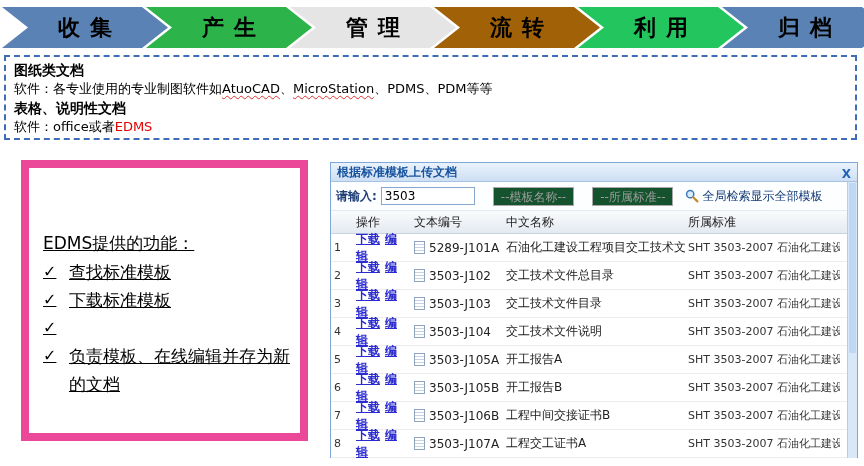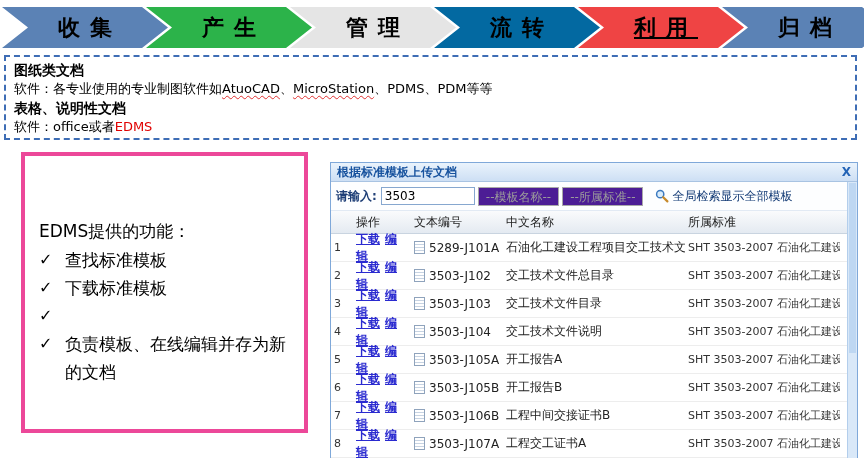--- a/index.html
+++ b/index.html
@@ -15,41 +15,41 @@
 
   
   .notebox{position:absolute;left:4px;top:55px;width:853px;height:85px;box-sizing:border-box;
            border:2px dashed #3E6DB5;padding:3px 8px;background:#fff;}
   .nb-title{font-size:14px;font-weight:bold;color:#000;line-height:20px;}
   .nb-body{font-size:13px;color:#000;line-height:18px;}
   .misspell{text-decoration:underline wavy #E03131;text-decoration-thickness:1px;text-underline-offset:2px;}
   .red{color:#E00000;}
 
   
-  .features{position:absolute;left:21px;top:152px;width:287px;height:281px;box-sizing:border-box;
-            border:4px solid #ec4899;background:#fff;}
+  .features{position:absolute;left:21px;top:160px;width:287px;height:281px;box-sizing:border-box;
+            border:8px solid #ec4899;background:#fff;text-decoration:underline;}
   .features-inner{margin:62px 8px 0 14px;font-size:17px;color:#000;}
   .f-title{line-height:26px;margin-bottom:2px;}
   .feat{display:flex;line-height:28px;}
   .check{width:26px;flex:0 0 auto;font-size:16px;color:#000;}
   .feat-text{flex:1;}
 
   
   .panel{position:absolute;left:330px;top:162px;width:528px;height:296px;box-sizing:border-box;
          border:1px solid #7FA8D9;background:#fff;}
   .titlebar{height:19px;background:linear-gradient(#EAF3FC,#CDDFF4);border-bottom:1px solid #A8C3E2;
-            display:flex;align-items:center;padding:0 6px;box-sizing:border-box;}
+            display:flex;align-items:flex-end;padding:0 6px;box-sizing:border-box;}
   .ptitle{flex:1;font-size:12px;font-weight:bold;color:#17529E;}
   .close{color:#2363B6;font-weight:bold;font-size:12px;cursor:pointer;}
   .searchbar{height:28px;display:flex;align-items:center;padding:0 5px;background:#FDFEFF;
              border-bottom:1px solid #E2EAF4;font-size:12px;}
   .s-label{color:#1F3F77;font-weight:bold;}
   .s-input{width:86px;height:16px;border:1px solid #86A7CF;font-size:12px;padding:0 3px;margin-left:4px;
            font-family:"DejaVu Sans","Liberation Sans",sans-serif;}
-  .ghost-btn{margin-left:3px;border:1px solid #A9A9A9;background:#4c1d95;color:#9B9B9B;font-size:12px;
+  .ghost-btn{margin-left:18px;border:1px solid #A9A9A9;background:#14532d;color:#9B9B9B;font-size:12px;
              padding:1px 7px;height:19px;box-sizing:border-box;font-family:inherit;}
   .mag{margin-left:12px;display:inline-flex;align-items:center;}
   .s-link{color:#123A75;margin-left:3px;cursor:pointer;}
   .s-link2{margin-left:0;}
 
   .thead{display:flex;height:22px;background:linear-gradient(#FAFBFC,#E4EAF1);
          border-bottom:1px solid #C9D4E0;font-size:12px;color:#222;align-items:center;}
   .thead>div{padding-left:3px;box-sizing:border-box;}
   .c-num{width:22px;flex:0 0 auto;}
   .c-op{width:58px;flex:0 0 auto;}
@@ -70,22 +70,22 @@
            border-left:1px solid #B3CEEC;}
   .vthumb{position:absolute;top:1px;left:1px;width:7px;height:170px;background:#BED7F2;}
 </style>
 </head>
 <body>
 
 <div class="flow">
     <div class="chev" style="background: rgb(91, 130, 181);">收集</div>
     <div class="chev" style="background: rgb(44, 179, 74);">产生</div>
     <div class="chev" style="background: #e5e5e5;">管理</div>
-    <div class="chev" style="background: #0369a1; text-align: right;">流转</div>
-    <div class="chev" style="background: #ef4444; text-decoration: underline;">利用</div>
+    <div class="chev" style="background: #a16207; text-align: right;">流转</div>
+    <div class="chev" style="background: #22c55e;">利用</div>
     <div class="chev" style="background: rgb(91, 130, 181);">归档</div>
   </div>
 
 <div class="notebox">
   <div class="nb-title">图纸类文档</div>
   <div class="nb-body"><span>软件：各专业使用的专业制图软件如</span><span class="misspell">AtuoCAD</span><span>、</span><span class="misspell">MicroStation</span><span>、PDMS、PDM等等</span>
   </div>
   <div class="nb-title">表格、说明性文档</div>
   <div class="nb-body"><span>软件：office或者</span><span class="red">EDMS</span>
   </div>

